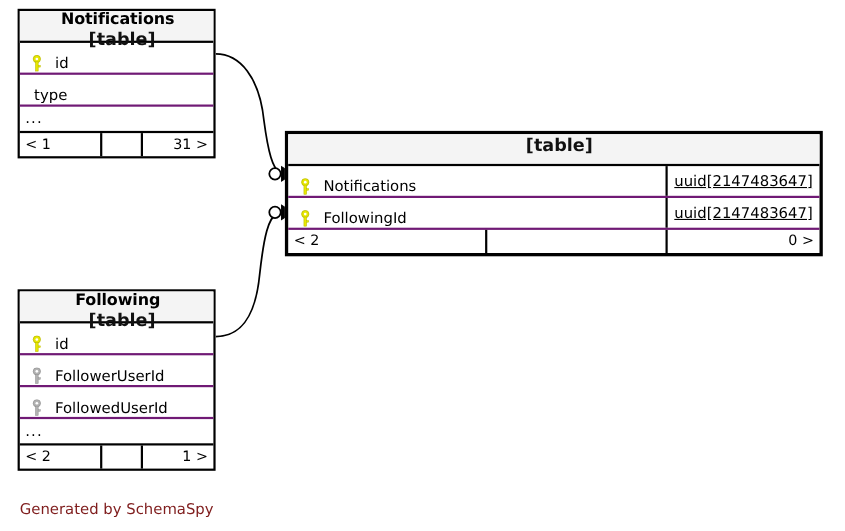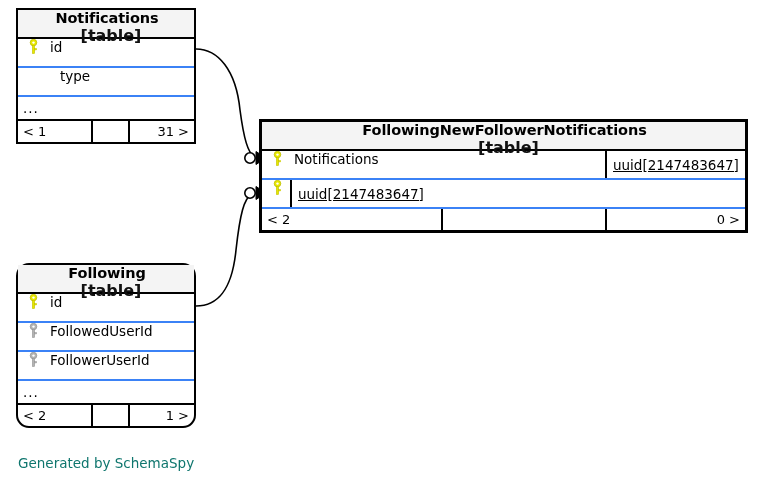--- a/index.html
+++ b/index.html
@@ -53,22 +53,22 @@
   .ent-title .ttag {
     font-size: 16px;
     font-weight: bold;
     color: #111111;
     padding-left: 8px;
   }
   .ent-row {
     box-sizing: border-box;
     height: 29px;
     display: flex;
-    align-items: flex-start;
-    border-bottom: 2px solid #3b82f6;
+    align-items: flex-end;
+    border-bottom: 2px solid #701a75;
     white-space: nowrap;
   }
   .ent-row:last-child { border-bottom: none; }
   .ent-row .keycell {
     width: 26px;
     min-width: 26px;
     display: flex;
     align-items: center;
     justify-content: center;
     padding-left: 2px;
@@ -83,21 +83,21 @@
     box-sizing: border-box;
     border-left: 2px solid #000000;
     padding: 0 6px;
     font-size: 13.5px;
     height: 100%;
     display: flex;
     align-items: center;
     text-decoration: underline;
   }
   
-  .ent-row.indent .colname { padding-left: 42px; }
+  .ent-row.indent .colname { padding-left: 13px; }
 
   
   .ent-ellipsis {
     box-sizing: border-box;
     height: 24px;
     display: flex;
     align-items: center;
     padding-left: 5px;
     border-bottom: 2px solid #000000;
     font-size: 13.5px;
@@ -122,21 +122,21 @@
   .ent-footer .fmid   { border-left: 2px solid #000000; border-right: 2px solid #000000; }
   .ent-footer .fright { justify-content: flex-end; }
 
   
   .keyicon { display: block; }
 
   
   .caption {
     position: absolute;
     font-size: 13.5px;
-    color: #0f766e;
+    color: #7f1d1d;
     white-space: nowrap;
     z-index: 2;
   }
   svg.links {
     position: absolute;
     left: 0; top: 0;
     width: 768px;
     height: 483px;
     z-index: 1;
     pointer-events: none;
@@ -189,21 +189,20 @@
 
     <div class="ent-footer">
       <span class="fcell fleft" style="width:73px;">&lt; 1</span>
       <span class="fcell fmid" style="width:39px;"></span>
       <span class="fcell fright" style="flex:1 1 auto;padding-left:16px;">31 &gt;</span>
     </div>
   </div>
 
   <div class="entity emphasis" id="tbl-fnfn" style="left:259px; top:119px; width:489px;">
     <div class="ent-title">
-      <span class="tname">FollowingNewFollowerNotifications</span>
       <span class="ttag">[table]</span>
     </div>
 
     <div class="ent-row">
       <span class="keycell">
         <svg class="keyicon" width="9" height="16" viewBox="0 0 9 16">
           <circle cx="4.5" cy="3.6" r="3.3" fill="#e8e800" stroke="#b8b800" stroke-width="0.7"></circle>
           <circle cx="4.5" cy="3.6" r="1.2" fill="#ffffff"></circle>
           <rect x="3.3" y="6.2" width="2.4" height="8.4" fill="#e8e800" stroke="#b8b800" stroke-width="0.5"></rect>
           <rect x="5.7" y="9.4" width="2" height="1.6" fill="#e8e800" stroke="#b8b800" stroke-width="0.4"></rect>
@@ -215,31 +214,32 @@
 
     <div class="ent-row">
       <span class="keycell">
         <svg class="keyicon" width="9" height="16" viewBox="0 0 9 16">
           <circle cx="4.5" cy="3.6" r="3.3" fill="#e8e800" stroke="#b8b800" stroke-width="0.7"></circle>
           <circle cx="4.5" cy="3.6" r="1.2" fill="#ffffff"></circle>
           <rect x="3.3" y="6.2" width="2.4" height="8.4" fill="#e8e800" stroke="#b8b800" stroke-width="0.5"></rect>
           <rect x="5.7" y="9.4" width="2" height="1.6" fill="#e8e800" stroke="#b8b800" stroke-width="0.4"></rect>
         </svg>
       </span>
+      <span class="colname">FollowingId</span>
       <span class="coltype" style="width:140px;">uuid[2147483647]</span>
     </div>
 
     <div class="ent-footer">
       <span class="fcell fleft" style="width:179px;">&lt; 2</span>
       <span class="fcell fmid" style="width:166px;"></span>
       <span class="fcell fright" style="flex:1 1 auto;">0 &gt;</span>
     </div>
   </div>
 
-  <div class="entity" id="tbl-following" style="left:16px; top:263px; width:180px;border-radius:13px;">
+  <div class="entity" id="tbl-following" style="left:16px; top:263px; width:180px;">
     <div class="ent-title">
       <span class="tname">Following</span>
       <span class="ttag">[table]</span>
     </div>
 
     <div class="ent-row">
       <span class="keycell">
         <svg class="keyicon" width="9" height="16" viewBox="0 0 9 16">
           <circle cx="4.5" cy="3.6" r="3.3" fill="#e8e800" stroke="#b8b800" stroke-width="0.7"></circle>
           <circle cx="4.5" cy="3.6" r="1.2" fill="#ffffff"></circle>
@@ -252,33 +252,33 @@
 
     <div class="ent-row">
       <span class="keycell">
         <svg class="keyicon" width="9" height="16" viewBox="0 0 9 16">
           <circle cx="4.5" cy="3.6" r="3.3" fill="#b3b3b3" stroke="#909090" stroke-width="0.7"></circle>
           <circle cx="4.5" cy="3.6" r="1.2" fill="#ffffff"></circle>
           <rect x="3.3" y="6.2" width="2.4" height="8.4" fill="#b3b3b3" stroke="#909090" stroke-width="0.5"></rect>
           <rect x="5.7" y="9.4" width="2" height="1.6" fill="#b3b3b3" stroke="#909090" stroke-width="0.4"></rect>
         </svg>
       </span>
-      <span class="colname">FollowedUserId</span>
+      <span class="colname">FollowerUserId</span>
     </div>
 
     <div class="ent-row">
       <span class="keycell">
         <svg class="keyicon" width="9" height="16" viewBox="0 0 9 16">
           <circle cx="4.5" cy="3.6" r="3.3" fill="#b3b3b3" stroke="#909090" stroke-width="0.7"></circle>
           <circle cx="4.5" cy="3.6" r="1.2" fill="#ffffff"></circle>
           <rect x="3.3" y="6.2" width="2.4" height="8.4" fill="#b3b3b3" stroke="#909090" stroke-width="0.5"></rect>
           <rect x="5.7" y="9.4" width="2" height="1.6" fill="#b3b3b3" stroke="#909090" stroke-width="0.4"></rect>
         </svg>
       </span>
-      <span class="colname">FollowerUserId</span>
+      <span class="colname">FollowedUserId</span>
     </div>
 
     <div class="ent-ellipsis">...</div>
 
     <div class="ent-footer">
       <span class="fcell fleft" style="width:73px;">&lt; 2</span>
       <span class="fcell fmid" style="width:39px;"></span>
       <span class="fcell fright" style="flex:1 1 auto;">1 &gt;</span>
     </div>
   </div>

